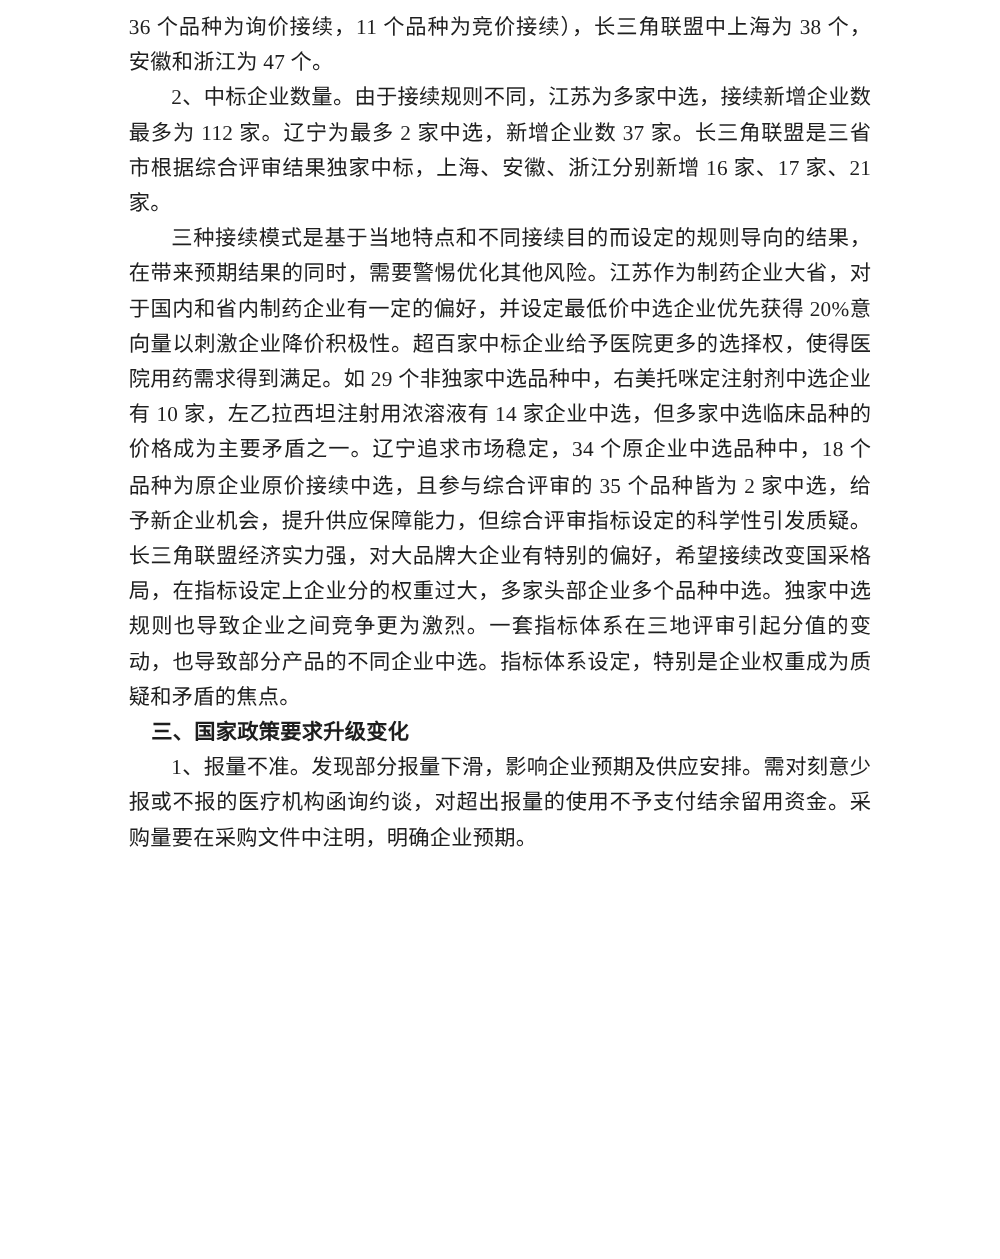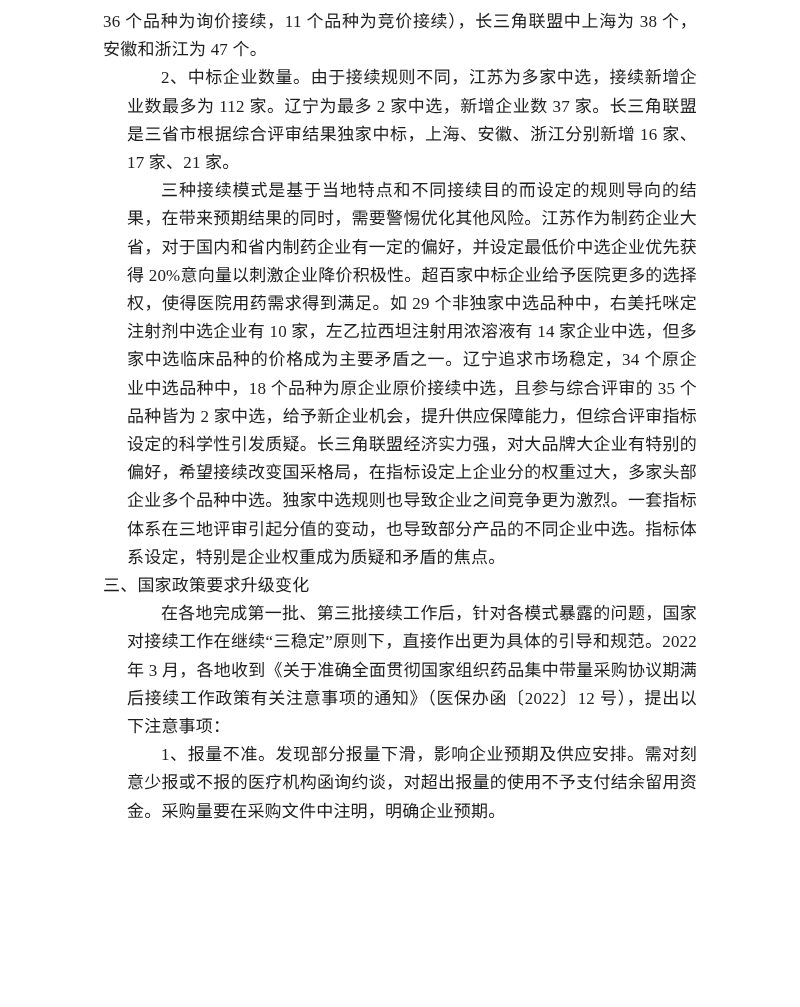--- a/index.html
+++ b/index.html
@@ -27,40 +27,39 @@
     letter-spacing: 0.2px;
   }
   .para {
     margin: 0;
     padding: 0;
     font-weight: normal;
     font-size: inherit;
   }
   .indent {
     text-indent: 2em;
-    margin-left: 24px;
   }
   .no-indent {
     text-indent: 0;
   }
   .heading {
     text-indent: 0;
-    font-weight: normal;
+    font-weight: bold;
+    margin-left: 18px;
   }
 </style>
 </head>
 <body>
 
 <div class="page">
   <p class="para no-indent">36 个品种为询价接续，11 个品种为竞价接续），长三角联盟中上海为 38 个，安徽和浙江为 47 个。</p>
 
   <p class="para indent">2、中标企业数量。由于接续规则不同，江苏为多家中选，接续新增企业数最多为 112 家。辽宁为最多 2 家中选，新增企业数 37 家。长三角联盟是三省市根据综合评审结果独家中标，上海、安徽、浙江分别新增 16 家、17 家、21 家。</p>
 
 
   <p class="para indent">三种接续模式是基于当地特点和不同接续目的而设定的规则导向的结果，在带来预期结果的同时，需要警惕优化其他风险。江苏作为制药企业大省，对于国内和省内制药企业有一定的偏好，并设定最低价中选企业优先获得 20%意向量以刺激企业降价积极性。超百家中标企业给予医院更多的选择权，使得医院用药需求得到满足。如 29 个非独家中选品种中，右美托咪定注射剂中选企业有 10 家，左乙拉西坦注射用浓溶液有 14 家企业中选，但多家中选临床品种的价格成为主要矛盾之一。辽宁追求市场稳定，34 个原企业中选品种中，18 个品种为原企业原价接续中选，且参与综合评审的 35 个品种皆为 2 家中选，给予新企业机会，提升供应保障能力，但综合评审指标设定的科学性引发质疑。长三角联盟经济实力强，对大品牌大企业有特别的偏好，希望接续改变国采格局，在指标设定上企业分的权重过大，多家头部企业多个品种中选。独家中选规则也导致企业之间竞争更为激烈。一套指标体系在三地评审引起分值的变动，也导致部分产品的不同企业中选。指标体系设定，特别是企业权重成为质疑和矛盾的焦点。</p>
 
   <h2 class="para heading">三、国家政策要求升级变化</h2>
 
 
-  <p class="para indent">在各地完成第一批、第三批接续工作后，针对各模式暴露的问题，国家对接续工作在继续“三稳定”原则下，直接作出更为具体的引导和规范。2022 年 3 月，各地收到《关于准确全面贯彻国家组织药品集中带量采购协议期满后接续工作政策有关注意事项的通知》（医保办函〔2022〕12 号），提出以下注意事项：</p>
 
   <p class="para indent">1、报量不准。发现部分报量下滑，影响企业预期及供应安排。需对刻意少报或不报的医疗机构函询约谈，对超出报量的使用不予支付结余留用资金。采购量要在采购文件中注明，明确企业预期。</p>
 </div>
 
 </body></html>

